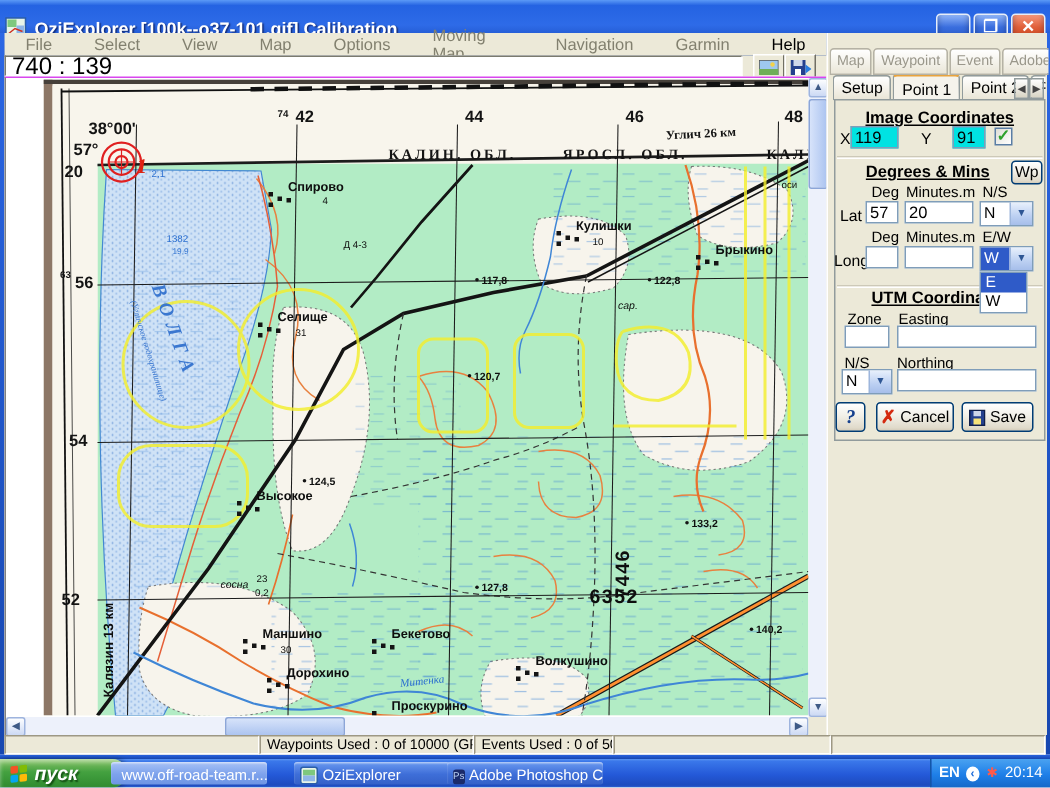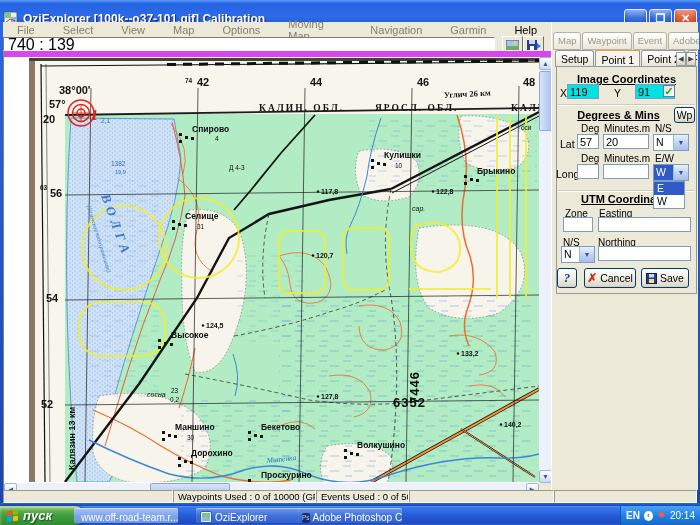--- a/index.html
+++ b/index.html
@@ -24,21 +24,21 @@
   .menu-item{padding:0 14px;color:#82806f}
   .menu-item.enabled{color:#000}
   .coordbox{left:3px;top:37px;width:492px;height:14px;background:#fff;
     border:1px solid;border-color:#7b7b6f #fff #fff #7b7b6f;font-size:16px;
     line-height:13px;padding:0 4px;box-sizing:border-box}
   .toolbtn{top:36px;width:19px;height:16px;background:#ECE9D8;border:1px solid;
     border-color:#fff #716F64 #716F64 #fff;display:flex;align-items:center;justify-content:center}
 
   
   .map-viewport{left:3px;top:51px;width:548px;height:439px;background:#fff;
-    border-top:6px solid #d946ef;border-left:1px solid #808080;box-sizing:border-box}
+    border-top:1px solid #d946ef;border-left:1px solid #808080;box-sizing:border-box}
   #map-svg{position:absolute;left:25px;top:1px}
   .scroll-track{position:absolute;background:#EDF1FB}
   .scroll-btn{position:absolute;width:13px;height:13px;border-radius:2px;
     background:linear-gradient(180deg,#FDFEFF,#CCD9F4);border:1px solid #9EB4DE;
     box-sizing:border-box;color:#3E5A86;font-size:7px;display:flex;align-items:center;
     justify-content:center;line-height:1}
   .scroll-thumb{position:absolute;border-radius:2px;border:1px solid #8CA6D8;
     background:linear-gradient(90deg,#D7E3FA,#ACC4F0);box-sizing:border-box}
   .scroll-thumb.h{background:linear-gradient(180deg,#D7E3FA,#ACC4F0)}
 
@@ -429,21 +429,21 @@
   <span class="spin-btn">◀</span>
   <span class="spin-btn">▶</span>
 </div>
 
 <div class="abs tab-page"></div>
 
 <div class="abs sec-title" style="left:556px;top:73px;width:141px">Image Coordinates</div>
 <span class="abs flabel" style="left:560px;top:87px">X</span>
 <input class="xp-input cyan" style="left: 567px; top: 84px; width: 32px;" value="119">
 <span class="abs flabel" style="left:614px;top:87px">Y</span>
-<input class="xp-input cyan" style="left: 635px; top: 84px; width: 40px;" value="91">
+<input class="xp-input cyan" style="left: 635px; top: 84px; width: 22px;" value="91">
 <div class="xp-check" style="left:663px;top:85px">✓</div>
 
 <div class="abs etch" style="left:558px;top:104px;width:137px"></div>
 <div class="abs sec-title" style="left:556px;top:109px;width:125px">Degrees &amp; Mins</div>
 <div class="xp-btn" style="left:674px;top:107px;width:21px;height:16px">Wp</div>
 
 <span class="abs clabel" style="left:581px;top:123px">Deg</span>
 <span class="abs clabel" style="left:604px;top:123px">Minutes.m</span>
 <span class="abs clabel" style="left:655px;top:123px">N/S</span>
 <span class="abs flabel" style="left:560px;top:138px">Lat</span>

